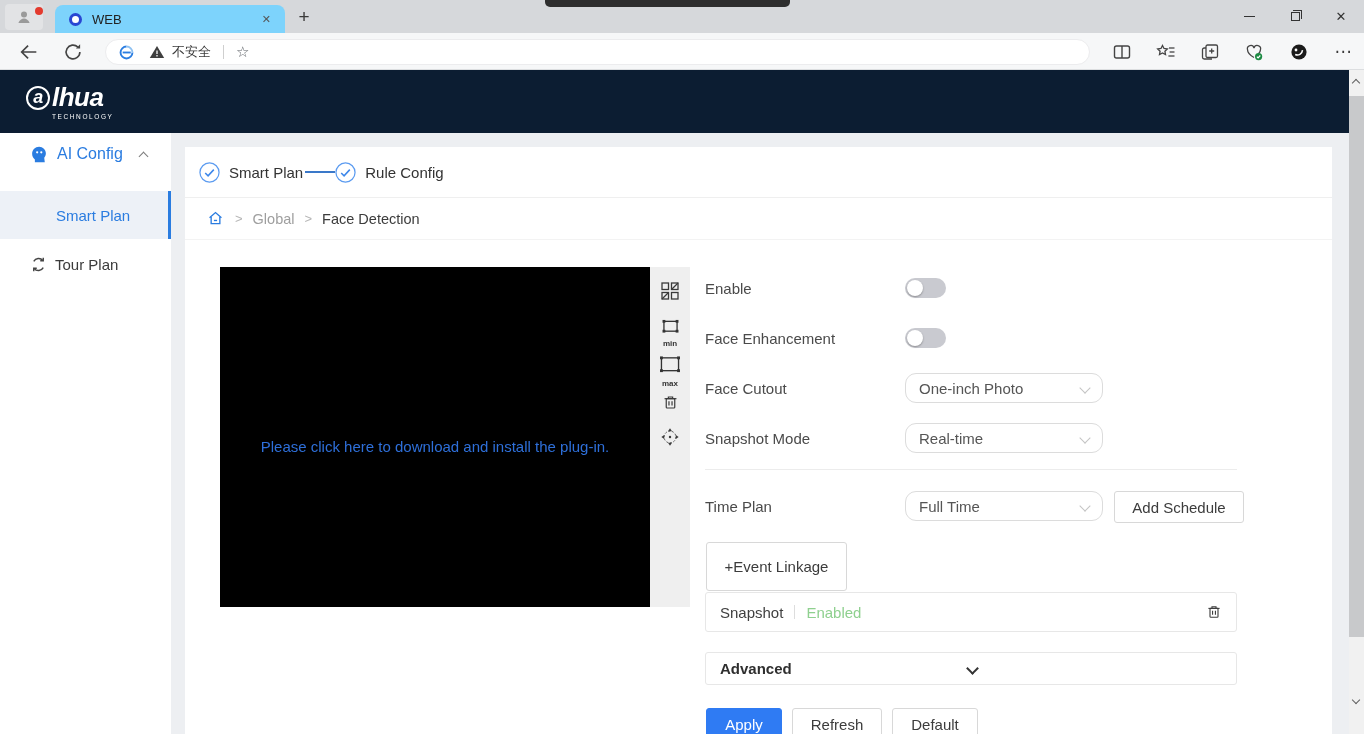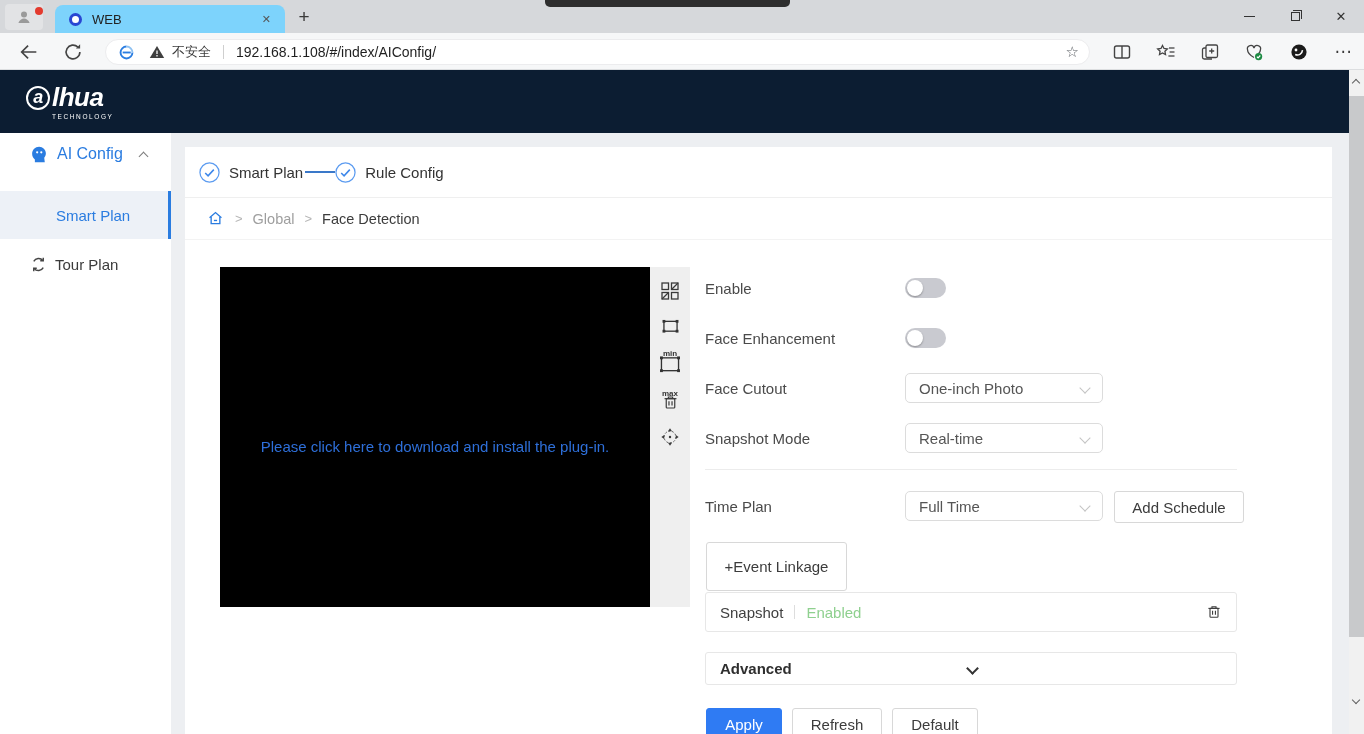--- a/index.html
+++ b/index.html
@@ -65,26 +65,26 @@
   .step-line{width:30px;height:2px;background:#3a78c9;margin-left:2px}
   .crumbs{height:42px;border-bottom:1px solid #f3f3f3;display:flex;align-items:center;padding-left:21px;gap:10px}
   .crumb-sep{font-size:13px;color:#b5b5b5}
   .crumb-muted{font-size:14.5px;color:#9e9e9e}
   .crumb-cur{font-size:14.5px;color:#3c3c3c}
 
   .video{position:absolute;left:35px;top:120px;width:430px;height:340px;background:#000;display:flex;align-items:center;justify-content:center;padding-top:18px}
   .plugin-link{font-size:15px;color:var(--plugin-link-blue,#2e6fd9)}
   .toolstrip{position:absolute;left:465px;top:120px;width:40px;height:340px;background:#efefef}
   .tool{position:absolute;left:0;width:40px;display:flex;flex-direction:column;align-items:center;color:#333}
-  .tool-cap{font-size:8px;line-height:8px;color:#333;margin-top:16px;font-weight:bold}
+  .tool-cap{font-size:8px;line-height:8px;color:#333;margin-top:6px;font-weight:bold}
 
   .flabel{position:absolute;left:520px;font-size:15px;color:#4a4a4a;line-height:18px;white-space:nowrap}
   .toggle{position:absolute;left:720px;width:41px;height:20px;border-radius:10px;background:#c9cad0}
   .toggle .knob{position:absolute;left:2px;top:2px;width:16px;height:16px;border-radius:50%;background:#fff;box-shadow:0 1px 2px rgba(0,0,0,.3)}
-  .select{position:absolute;left:720px;width:198px;height:30px;border:1px solid #dcdcdc;border-radius:5px;background:#fff;display:flex;align-items:center;padding:0 13px}
+  .select{position:absolute;left:720px;width:198px;height:30px;border:1px solid #dcdcdc;border-radius:11px;background:#fff;display:flex;align-items:center;padding:0 13px}
   .select .val{font-size:15px;color:#555}
   .select .chev{margin-left:auto}
   .form-divider{position:absolute;left:520px;top:322px;width:532px;height:1px;background:#ececec}
   .btn{position:absolute;display:flex;align-items:center;justify-content:center;border:1px solid #d8d8d8;border-radius:3px;background:#fff;font-size:15px;color:#3c3c3c}
   .btn-primary{background:var(--apply-blue,#2f7bf3);border-color:var(--apply-blue,#2f7bf3);color:#fff}
   .linkage-row{position:absolute;left:520px;top:445px;width:532px;height:40px;border:1px solid #e7e7e7;border-radius:3px;display:flex;align-items:center;padding:0 14px}
   .linkage-name{font-size:15px;color:#3f3f3f}
   .linkage-sep{width:1px;height:14px;background:#ddd;margin:0 11px}
   .linkage-status{font-size:15px;color:var(--success-green,#8fd08f)}
   .row-trash{margin-left:auto;width:16px;height:16px;color:#3f3f3f}
@@ -146,21 +146,20 @@
           <path d="M5.5 10h9.5" stroke="#2a7de1" stroke-width="2.2"></path>
           <path d="M17 10a7 7 0 0 0-7-7" stroke="#8ec1f2" stroke-width="2.2" fill="none"></path>
         </svg>
       <svg width="16" height="16" viewBox="0 0 20 20" style="margin-left:14px">
           <path d="M10 2.5L19 17.5H1z" fill="#3f3f3f"></path>
           <line x1="10" y1="8" x2="10" y2="12.4" stroke="#fff" stroke-width="1.6"></line>
           <circle cx="10" cy="14.8" r="1" fill="#fff"></circle>
         </svg>
       <span class="sec-label">不安全</span>
       <span class="url-sep"></span>
-      <span class="url-text">192.168.1.108/#/index/AIConfig/</span>
       <span class="fav-star">☆</span>
     </div>
     <svg class="bar-ico" style="left:1112px" viewBox="0 0 20 20">
         <rect x="2.5" y="4" width="15" height="12" rx="2" fill="none" stroke="#444" stroke-width="1.4"></rect>
         <line x1="10" y1="4" x2="10" y2="16" stroke="#444" stroke-width="1.4"></line>
       </svg>
     <svg class="bar-ico" style="left:1156px" viewBox="0 0 20 20">
         <path d="M6.5 3.5l1.5 3 3.3.4-2.4 2.3.6 3.3-3-1.6-3 1.6.6-3.3L1.7 6.9 5 6.5z" fill="none" stroke="#444" stroke-width="1.3"></path>
         <line x1="13" y1="6" x2="18.5" y2="6" stroke="#444" stroke-width="1.3"></line>
         <line x1="13.6" y1="10" x2="18.5" y2="10" stroke="#444" stroke-width="1.3"></line>

